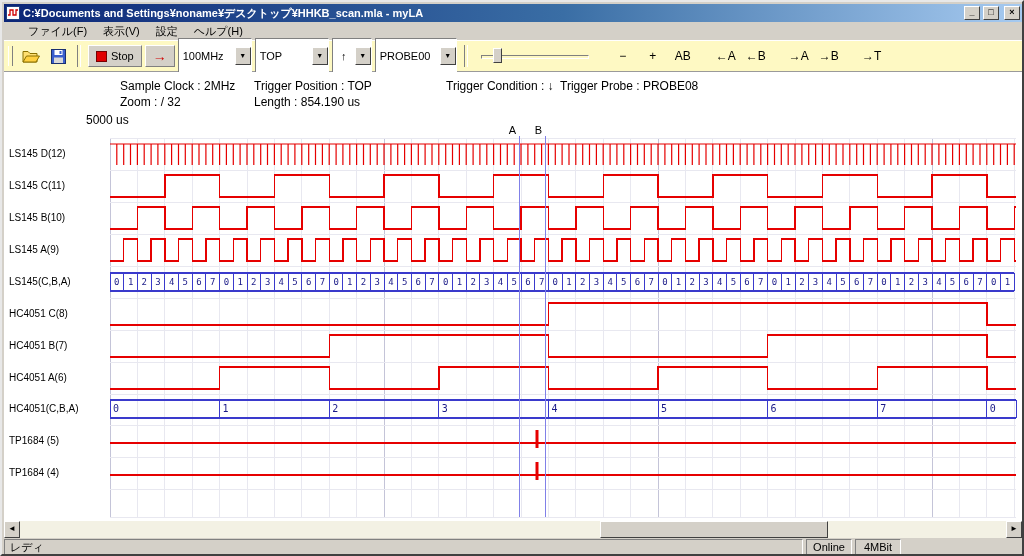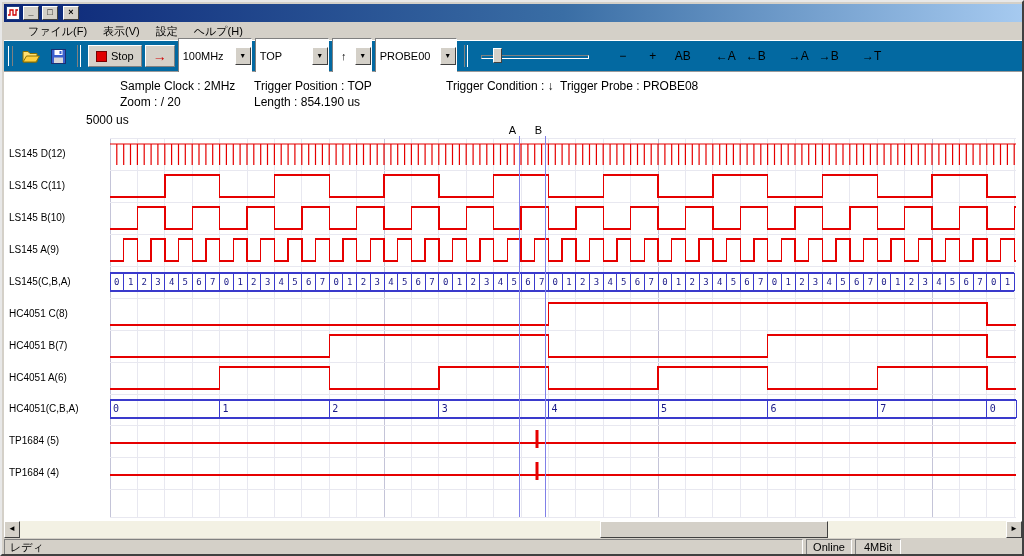--- a/index.html
+++ b/index.html
@@ -15,21 +15,21 @@
   .title-text{flex:1;white-space:nowrap;overflow:hidden;}
   .tb-btn{width:16px;height:14px;background:#d4d0c8;border:1px solid;border-color:#fff #404040 #404040 #fff;
           font-size:9px;line-height:11px;text-align:center;color:#000;font-weight:bold;flex:0 0 auto;box-sizing:border-box;}
   .tb-btn.close{margin-left:2px;}
   
   .menubar{position:absolute;left:2px;top:20px;width:1018px;height:18px;display:flex;align-items:center;
            background:#d4d0c8;font-size:11px;color:#000;margin-left:16px;}
   .menu-item{padding:2px 8px;}
   
   .toolbar{position:absolute;left:2px;top:38px;width:1018px;height:32px;box-sizing:border-box;
-           border-top:1px solid #fff;border-bottom:1px solid #9a9a9a;background:#0369a1;
+           border-top:1px solid #fff;border-bottom:1px solid #9a9a9a;background:#fef9c3;
            display:flex;align-items:center;gap:3px;padding:0 4px;font-size:11px;color:#000;}
   .grip{width:3px;height:20px;border-left:1px solid #fff;border-right:1px solid #808080;margin-right:3px;}
   .tool-icon{width:24px;height:22px;display:flex;align-items:center;justify-content:center;}
   .sep{width:2px;height:22px;border-left:1px solid #808080;border-right:1px solid #fff;margin:0 4px;}
   .btn3d{border:1px solid;border-color:#fff #808080 #808080 #fff;background:#d4d0c8;
          font-size:11px;font-family:"Liberation Sans",sans-serif;display:flex;align-items:center;gap:4px;
          padding:2px 7px;height:22px;box-sizing:border-box;color:#000;}
   .stop-sq{width:9px;height:9px;background:#e00000;display:inline-block;border:1px solid #700;}
   .run-arrow{color:#d00000;font-weight:bold;font-size:14px;line-height:12px;}
   .combo{display:flex;height:36px;border:1px solid;border-color:#808080 #fff #fff #808080;
@@ -67,20 +67,21 @@
 
 <div class="window">
 
   <div class="titlebar">
     <span class="title-icon">
       <svg width="14" height="14" viewBox="0 0 14 14">
         <rect x="0.5" y="0.5" width="13" height="13" fill="#fff" stroke="#204080"></rect>
         <path d="M2 9 L4 9 L4 4 L7 4 L7 9 L10 9 L10 4 L12 4" fill="none" stroke="#d00000" stroke-width="1.3"></path>
       </svg>
     </span>
+    <span class="title-text">C:¥Documents and Settings¥noname¥デスクトップ¥HHKB_scan.mla - myLA</span>
     <span class="tb-btn">_</span>
     <span class="tb-btn">□</span>
     <span class="tb-btn close">×</span>
   </div>
 
   <div class="menubar" id="menubar">
       <span class="menu-item">ファイル(F)</span>
       <span class="menu-item">表示(V)</span>
       <span class="menu-item">設定</span>
       <span class="menu-item">ヘルプ(H)</span>
@@ -145,21 +146,21 @@
           <span class="flatbtn">→T</span>
         </span></span>
   </div>
 
   <div class="client"></div>
 
   <span class="info" style="left:118px;top:77px">Sample Clock : 2MHz</span>
   <span class="info" style="left:252px;top:77px">Trigger Position : TOP</span>
   <span class="info" style="left:444px;top:77px">Trigger Condition : ↓</span>
   <span class="info" style="left:558px;top:77px">Trigger Probe : PROBE08</span>
-  <span class="info" style="left:118px;top:93px">Zoom : /  20</span>
+  <span class="info" style="left:118px;top:93px">Zoom : /  32</span>
   <span class="info" style="left:252px;top:93px">Length : 854.190 us</span>
   <span class="info" style="left:84px;top:111px">5000 us</span>
 
   <div id="ch-labels">
       <div class="ch-label" style="top: 144px;">LS145 D(12)</div>
       <div class="ch-label" style="top: 176px;">LS145 C(11)</div>
       <div class="ch-label" style="top: 208px;">LS145 B(10)</div>
       <div class="ch-label" style="top: 240px;">LS145 A(9)</div>
       <div class="ch-label" style="top: 272px;">LS145(C,B,A)</div>
       <div class="ch-label" style="top: 304px;">HC4051 C(8)</div>

